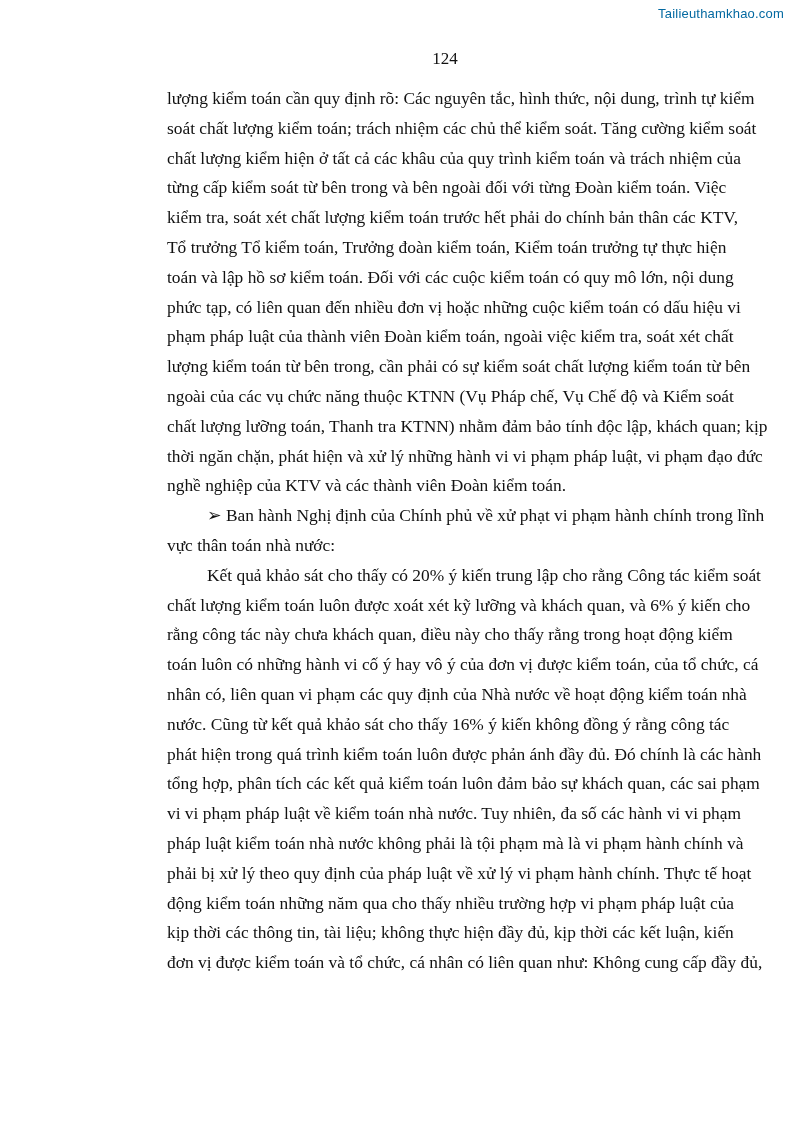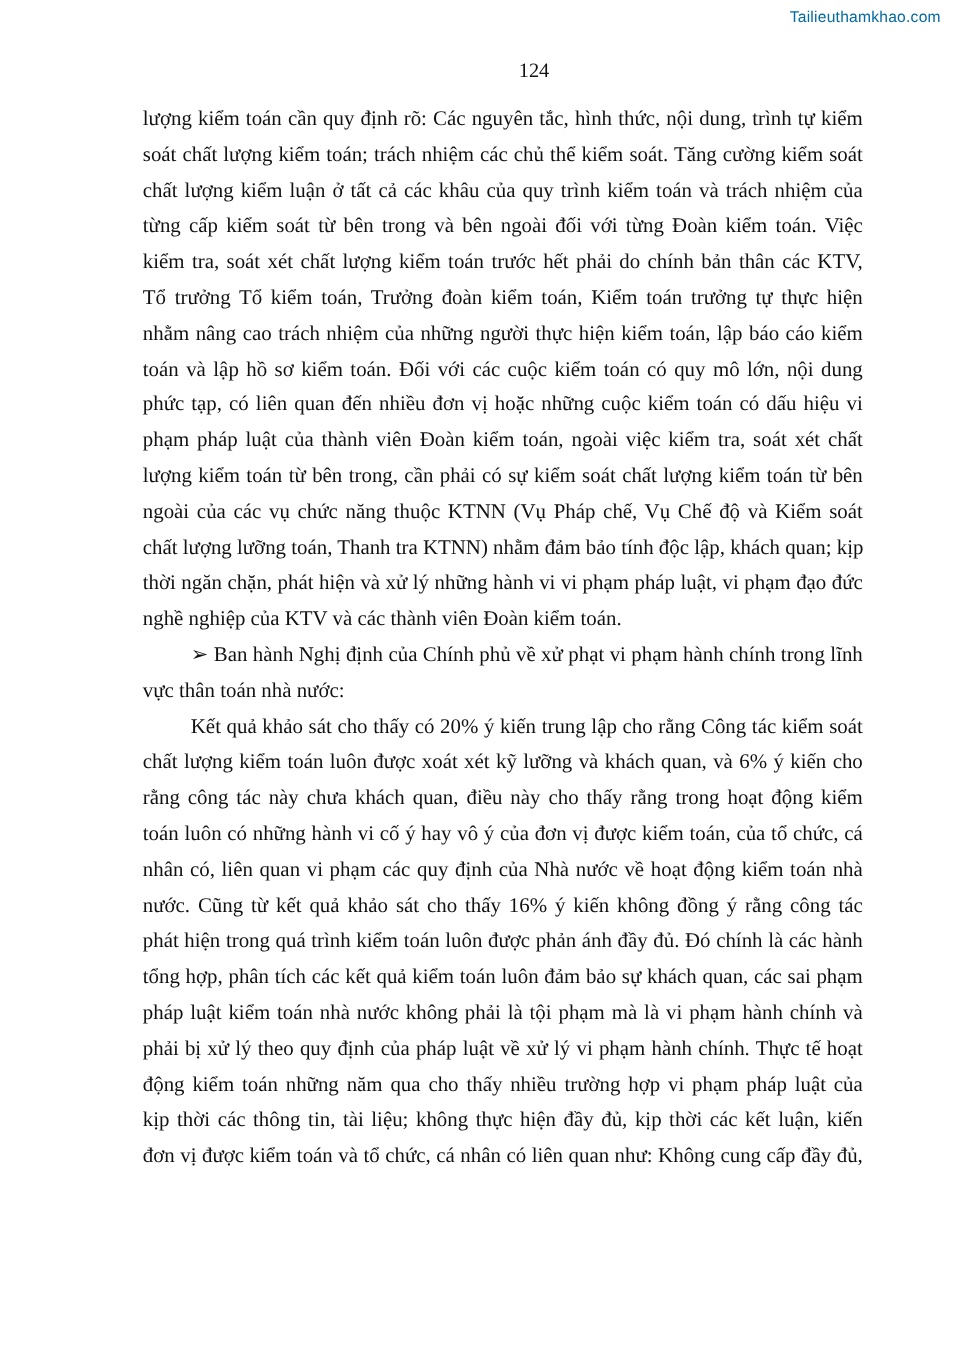--- a/index.html
+++ b/index.html
@@ -11,54 +11,54 @@
   }
   .page-number {
     position: absolute; top: 49px; left: 0; width: 794px; text-align: center;
     font-family: "Liberation Serif", serif; font-size: 17px; color: #111; margin-left: 48px;
   }
   .body-text {
     position: absolute; top: 84px; left: 119px; width: 600px;
     font-family: "Liberation Serif", serif; font-size: 17.4px; color: #111;
     line-height: 29.8px;
   }
-  .line { display: block; white-space: nowrap; text-align: justify; text-align-last: justify; height: 29.8px; }
+  .line { display: block; white-space: nowrap; text-align: justify; text-align-last: justify; height: 29.8px; margin-left: 48px; }
   .line.last { text-align-last: left; }
   .line.indent { padding-left: 40px; }
 </style>
 </head>
 <body>
 
 <div class="watermark">Tailieuthamkhao.com</div>
 <div class="page-number">124</div>
 
 <div class="body-text">
   <span class="line">lượng kiểm toán cần quy định rõ: Các nguyên tắc, hình thức, nội dung, trình tự kiểm</span>
   <span class="line">soát chất lượng kiểm toán; trách nhiệm các chủ thể kiểm soát. Tăng cường kiểm soát</span>
-  <span class="line">chất lượng kiểm luận ở tất cả các khâu của quy trình kiểm toán và trách nhiệm của</span>
+  <span class="line">chất lượng kiểm hiện ở tất cả các khâu của quy trình kiểm toán và trách nhiệm của</span>
   <span class="line">từng cấp kiểm soát từ bên trong và bên ngoài đối với từng Đoàn kiểm toán. Việc</span>
   <span class="line">kiểm tra, soát xét chất lượng kiểm toán trước hết phải do chính bản thân các KTV,</span>
   <span class="line">Tổ trưởng Tổ kiểm toán, Trưởng đoàn kiểm toán, Kiểm toán trưởng tự thực hiện</span>
-  <span class="line">nhằm nâng cao trách nhiệm của những người thực hiện kiểm toán, lập báo cáo kiểm</span>
   <span class="line">toán và lập hồ sơ kiểm toán. Đối với các cuộc kiểm toán có quy mô lớn, nội dung</span>
   <span class="line">phức tạp, có liên quan đến nhiều đơn vị hoặc những cuộc kiểm toán có dấu hiệu vi</span>
   <span class="line">phạm pháp luật của thành viên Đoàn kiểm toán, ngoài việc kiểm tra, soát xét chất</span>
   <span class="line">lượng kiểm toán từ bên trong, cần phải có sự kiểm soát chất lượng kiểm toán từ bên</span>
   <span class="line">ngoài của các vụ chức năng thuộc KTNN (Vụ Pháp chế, Vụ Chế độ và Kiểm soát</span>
   <span class="line">chất lượng lưỡng toán, Thanh tra KTNN) nhằm đảm bảo tính độc lập, khách quan; kịp</span>
   <span class="line">thời ngăn chặn, phát hiện và xử lý những hành vi vi phạm pháp luật, vi phạm đạo đức</span>
   <span class="line last">nghề nghiệp của KTV và các thành viên Đoàn kiểm toán.</span>
   <span class="line indent">➢ Ban hành Nghị định của Chính phủ về xử phạt vi phạm hành chính trong lĩnh</span>
   <span class="line last">vực thân toán nhà nước:</span>
   <span class="line indent">Kết quả khảo sát cho thấy có 20% ý kiến trung lập cho rằng Công tác kiểm soát</span>
   <span class="line">chất lượng kiểm toán luôn được xoát xét kỹ lưỡng và khách quan, và 6% ý kiến cho</span>
   <span class="line">rằng công tác này chưa khách quan, điều này cho thấy rằng trong hoạt động kiểm</span>
   <span class="line">toán luôn có những hành vi cố ý hay vô ý của đơn vị được kiểm toán, của tổ chức, cá</span>
   <span class="line">nhân có, liên quan vi phạm các quy định của Nhà nước về hoạt động kiểm toán nhà</span>
   <span class="line">nước. Cũng từ kết quả khảo sát cho thấy 16% ý kiến không đồng ý rằng công tác</span>
   <span class="line">phát hiện trong quá trình kiểm toán luôn được phản ánh đầy đủ. Đó chính là các hành</span>
   <span class="line">tổng hợp, phân tích các kết quả kiểm toán luôn đảm bảo sự khách quan, các sai phạm</span>
+  <span class="line">vi vi phạm pháp luật về kiểm toán nhà nước. Tuy nhiên, đa số các hành vi vi phạm</span>
   <span class="line">pháp luật kiểm toán nhà nước không phải là tội phạm mà là vi phạm hành chính và</span>
   <span class="line">phải bị xử lý theo quy định của pháp luật về xử lý vi phạm hành chính. Thực tế hoạt</span>
   <span class="line">động kiểm toán những năm qua cho thấy nhiều trường hợp vi phạm pháp luật của</span>
   <span class="line">kịp thời các thông tin, tài liệu; không thực hiện đầy đủ, kịp thời các kết luận, kiến</span>
   <span class="line">đơn vị được kiểm toán và tổ chức, cá nhân có liên quan như: Không cung cấp đầy đủ,</span>
 </div>
 
 </body></html>

